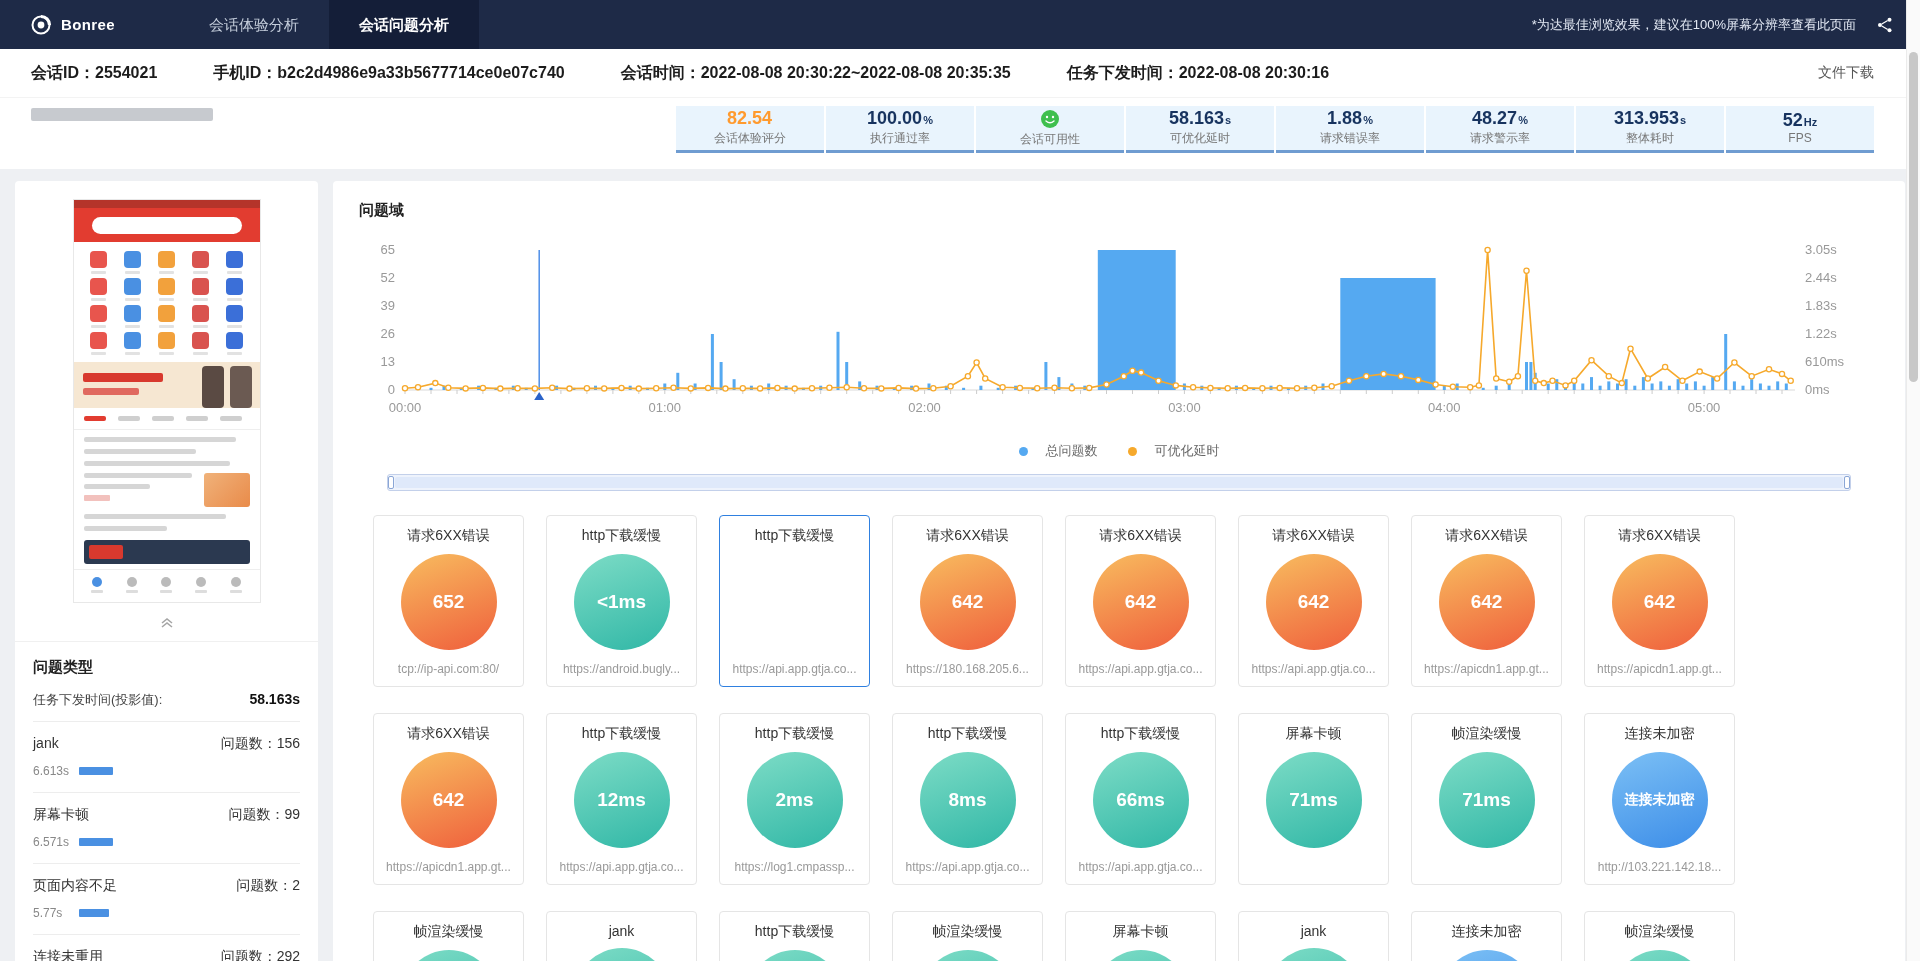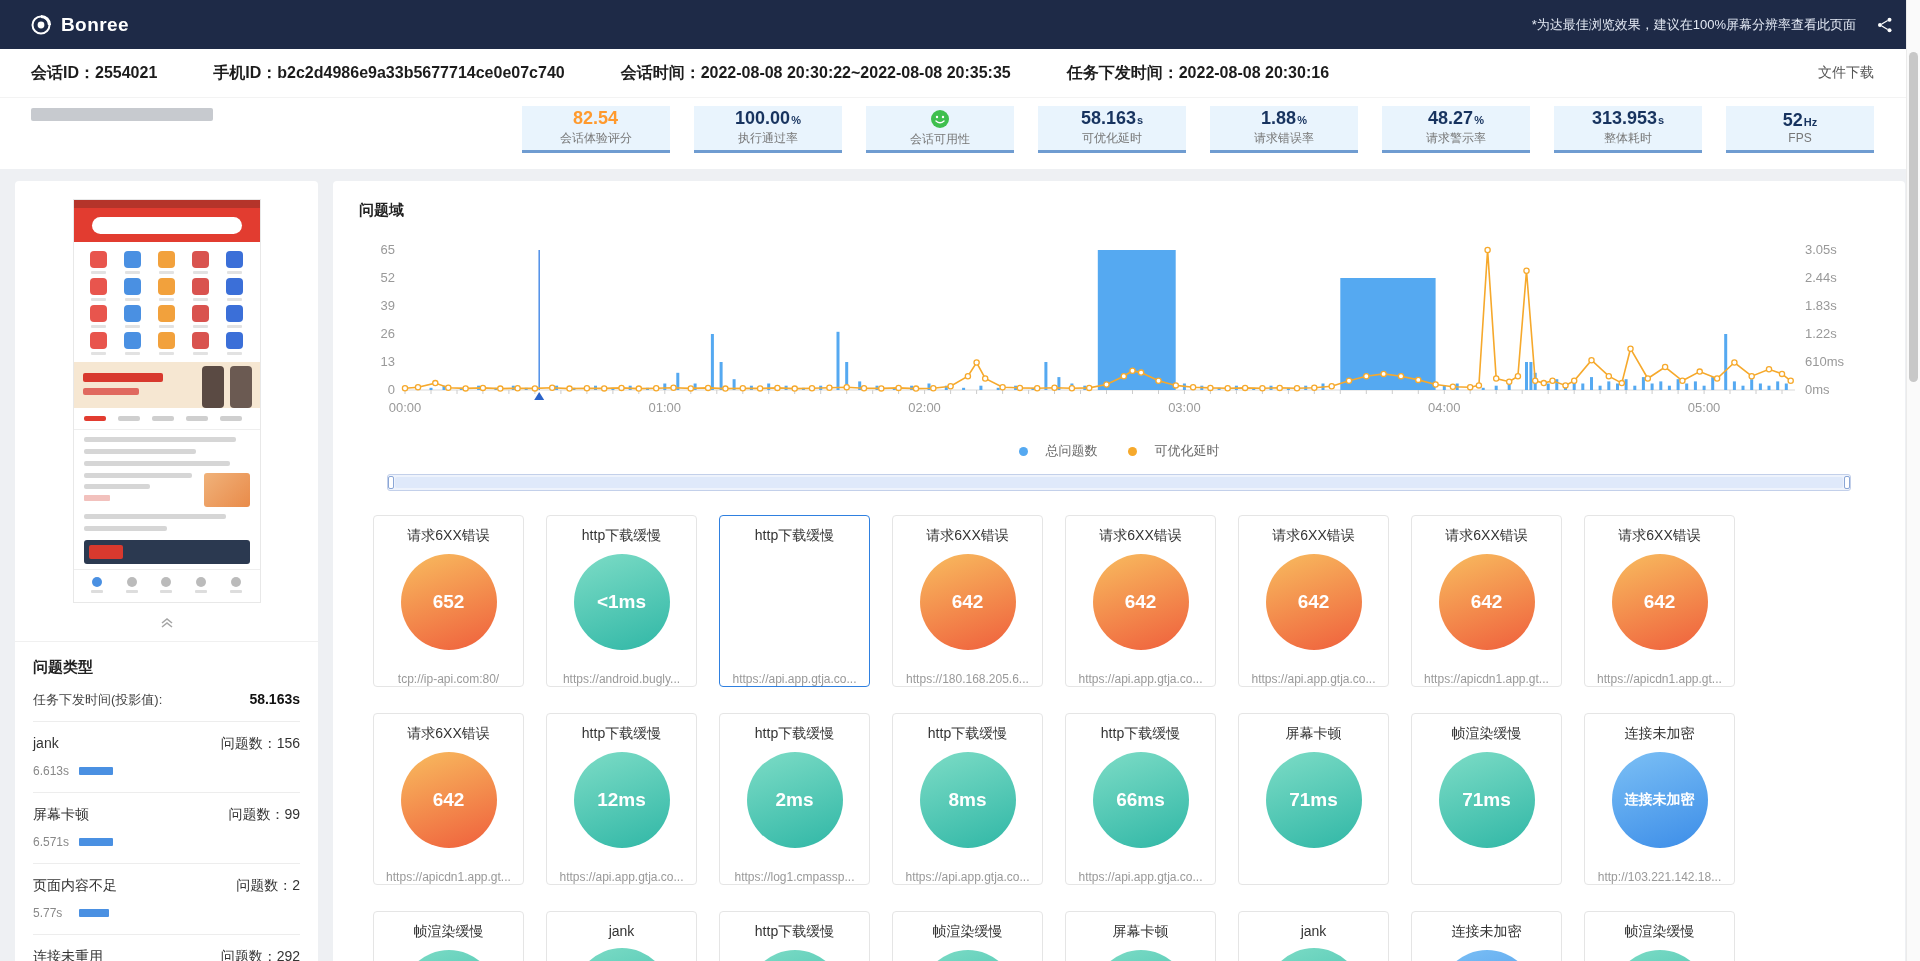--- a/index.html
+++ b/index.html
@@ -1,39 +1,39 @@
 <!DOCTYPE html>
 <html><head>
 <meta charset="utf-8">
 <style>
   * { box-sizing: border-box; margin: 0; padding: 0; }
   html,body { width:1920px; height:961px; overflow:hidden; background:#eef0f3;
     font-family:"Liberation Sans","DejaVu Sans",sans-serif; color:#333; }
 
   
   .navbar { height:49px; background:#1e2a47; display:flex; align-items:center; color:#fff; }
-  .brand { display:flex; align-items:center; gap:9px; margin-left:30px; font-size:19px; font-weight:600; letter-spacing:.4px; }
+  .brand { display:flex; align-items:center; gap:9px; margin-left:30px; font-size:15px; font-weight:600; letter-spacing:.4px; }
   .nav-tabs { display:flex; height:100%; margin-left:64px; }
   .tab { padding:0 30px; line-height:49px; font-size:15px; color:#c6cfdd; cursor:pointer; }
   .tab.active { background:#141e38; color:#fff; font-weight:bold; }
   .notice { margin-left:auto; font-size:13px; color:#e3e9f4; }
   .share-wrap { margin:0 26px 0 20px; display:flex; align-items:center; }
 
   
   .session-bar { height:49px; background:#fff; display:flex; align-items:center;
     padding:0 46px 0 31px; gap:56px; font-size:16px; font-weight:bold; color:#1c1c1c; border-bottom:1px solid #f3f3f3;}
   .session-item span { font-weight:bold; }
   .download { margin-left:auto; font-size:14px; font-weight:normal; color:#555; cursor:pointer; }
 
   
   .kpi-strip { background:#fff; display:flex; align-items:flex-start; padding:8px 46px 16px 31px; }
   .device { width:545px; padding-top:2px; }
   .blur-box { width:182px; height:13px; background:#c7cacf; border-radius:2px; margin-bottom:7px; }
   .device-info { font-size:13px; color:#666; }
-  .kpis { display:flex; gap:24px; margin-left:auto; }
+  .kpis { display:flex; gap:2px; margin-left:auto; }
   .kpi { width:148px; height:47px; background:#e9f4fd; border-bottom:3px solid #6f9cd1;
     display:flex; flex-direction:column; align-items:center; justify-content:center; }
   .kpi-val { font-size:18px; font-weight:bold; color:#17335f; line-height:1.05; display:flex; align-items:baseline; }
   .kpi-val .unit { font-size:11px; margin-left:1px; }
   .kpi.accent .kpi-val { color:#ff9a2e; }
   .kpi-lab { font-size:12px; color:#777; margin-top:2px; }
 
   
   .content { display:flex; gap:15px; padding:12px 15px; align-items:flex-start; }
   .left-panel { width:303px; background:#fff; border-radius:4px; min-height:1200px; }
@@ -94,21 +94,21 @@
   .lg-item i { width:9px; height:9px; border-radius:50%; display:block; }
 
   .brush { position:relative; height:17px; margin:14px 28px 0; background:#eef3fc;
     border:1px solid #c3d0ea; border-radius:3px; }
   .brush-fill { position:absolute; left:7px; right:7px; top:2px; bottom:2px; background:#dfe9fa; border-radius:2px; }
   .brush-handle { position:absolute; top:1px; bottom:1px; width:6px; background:#fff; border:1px solid #8aa6d6; border-radius:2px; }
   .brush-handle.left { left:0; } .brush-handle.right { right:0; }
 
   .cards { display:grid; grid-template-columns:repeat(8,151px); gap:26px 22px; margin-top:24px; padding-left:14px; }
   .pcard { height:172px; border:1px solid #e5e5e5; border-radius:4px; background:#fff;
-    display:flex; flex-direction:column; align-items:center; padding:11px 8px 0; cursor:pointer; }
+    display:flex; flex-direction:column; align-items:center; padding:11px 8px 10px; cursor:pointer; }
   .pcard.selected { border:1px solid #2f80e0; }
   .pc-title { font-size:14px; color:#333; }
   .pc-circle { width:96px; height:96px; border-radius:50%; margin:9px 0 6px; color:#fff;
     display:flex; align-items:center; justify-content:center; font-size:19px; font-weight:bold; }
   .pc-circle.error { background:linear-gradient(160deg,#f8bc5f 0%,#ef5f3c 100%); }
   .pc-circle.time { background:linear-gradient(160deg,#7ddcc6 0%,#30b7a6 100%); }
   .pc-circle.insecure { background:linear-gradient(160deg,#7cc0f5 0%,#3c8de8 100%); font-size:14px; }
   .pc-url { font-size:12px; color:#999; max-width:100%; white-space:nowrap; overflow:hidden;
     text-overflow:ellipsis; margin-top:auto; }
 
@@ -121,20 +121,24 @@
 
 <header class="navbar">
   <div class="brand">
     <svg width="22" height="22" viewBox="0 0 22 22">
       <circle cx="11" cy="11" r="8.5" stroke="#fff" stroke-width="2" fill="none"></circle>
       <circle cx="11" cy="11" r="3.4" fill="#fff"></circle>
       <path d="M11 2.5 A8.5 8.5 0 0 1 19.5 11" stroke="#fff" stroke-width="3.2" fill="none"></path>
     </svg>
     <span>Bonree</span>
   </div>
+  <nav class="nav-tabs">
+    <div class="tab">会话体验分析</div>
+    <div class="tab active">会话问题分析</div>
+  </nav>
   <div class="notice">*为达最佳浏览效果，建议在100%屏幕分辨率查看此页面</div>
   <div class="share-wrap">
     <svg width="18" height="18" viewBox="0 0 18 18">
       <circle cx="13.5" cy="3.8" r="2" fill="#fff"></circle>
         <circle cx="4" cy="9" r="2" fill="#fff"></circle>
       <circle cx="13.5" cy="14.2" r="2" fill="#fff"></circle>
       <line x1="5.8" y1="8.1" x2="11.7" y2="4.6" stroke="#fff" stroke-width="1.2"></line>
       <line x1="5.8" y1="9.9" x2="11.7" y2="13.4" stroke="#fff" stroke-width="1.2"></line>
     </svg>
   </div>

